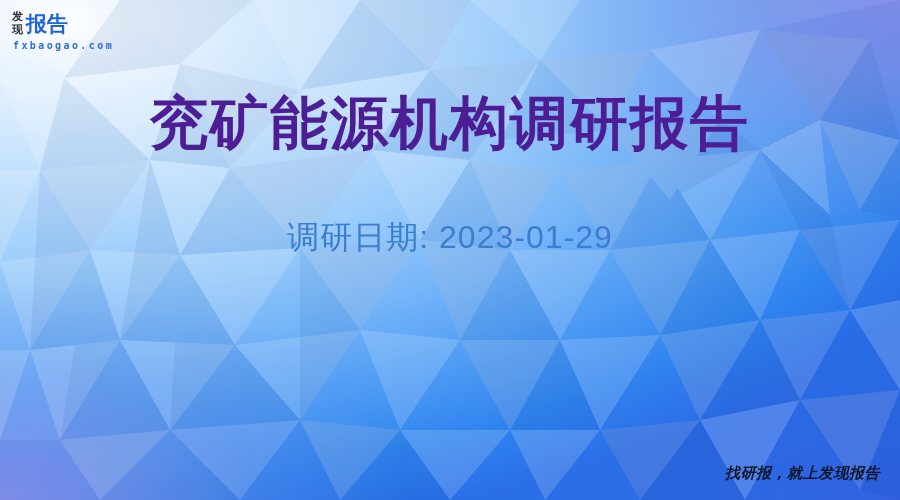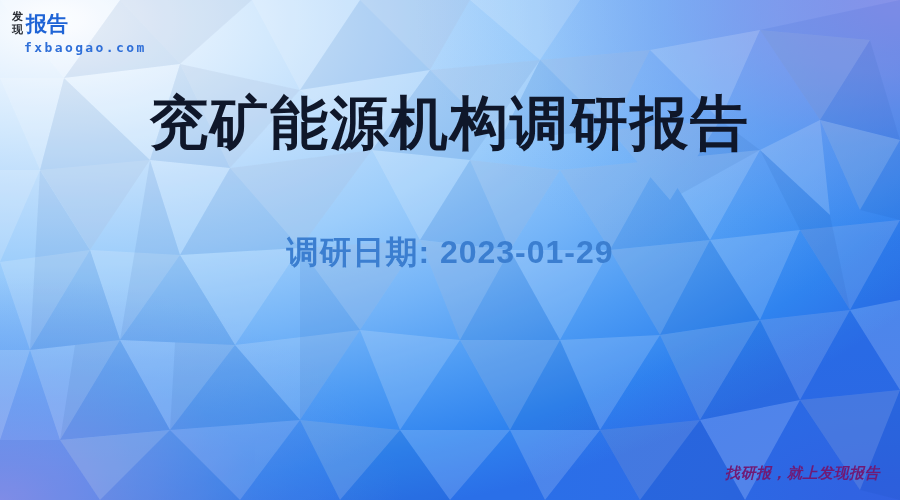--- a/index.html
+++ b/index.html
@@ -72,66 +72,66 @@
     height: 13px;
   }
   .logo-main {
     font-size: 21px;
     font-weight: 800;
     color: #1f64d6;
     letter-spacing: 0px;
     line-height: 28px;
   }
   .logo-url {
-    font-size: 13px;
+    font-size: 10px;
     font-weight: 700;
     color: #2f6fd8;
     letter-spacing: 2.4px;
     margin-top: 2px;
-    margin-left: 12px;
+    margin-left: 1px;
     font-family: "DejaVu Sans Mono", monospace;
   }
 
   
   .title {
     position: absolute;
     left: 0;
     right: 0;
     top: 88px;
     text-align: center;
     font-size: 58px;
     font-weight: 800;
-    color: #0f172a;
+    color: #4c1d95;
     letter-spacing: 2px;
     line-height: 70px;
     white-space: nowrap;
   }
   .subtitle {
     position: absolute;
     left: 0;
     right: 0;
-    top: 229px;
+    top: 214px;
     text-align: center;
     font-size: 32px;
-    font-weight: 700;
+    font-weight: 400;
     color: #3b7ed0;
     letter-spacing: 1px;
     line-height: 46px;
     white-space: nowrap;
   }
 
   
   .tagline {
     position: absolute;
     right: 20px;
     bottom: 17px;
     font-size: 15px;
     font-weight: 700;
     font-style: italic;
-    color: #701a75;
+    color: #0f172a;
     letter-spacing: 0.5px;
     white-space: nowrap;
   }
 </style>
 </head>
 <body>
 
 <div class="slide">
 
   <div class="bg-base"></div>

